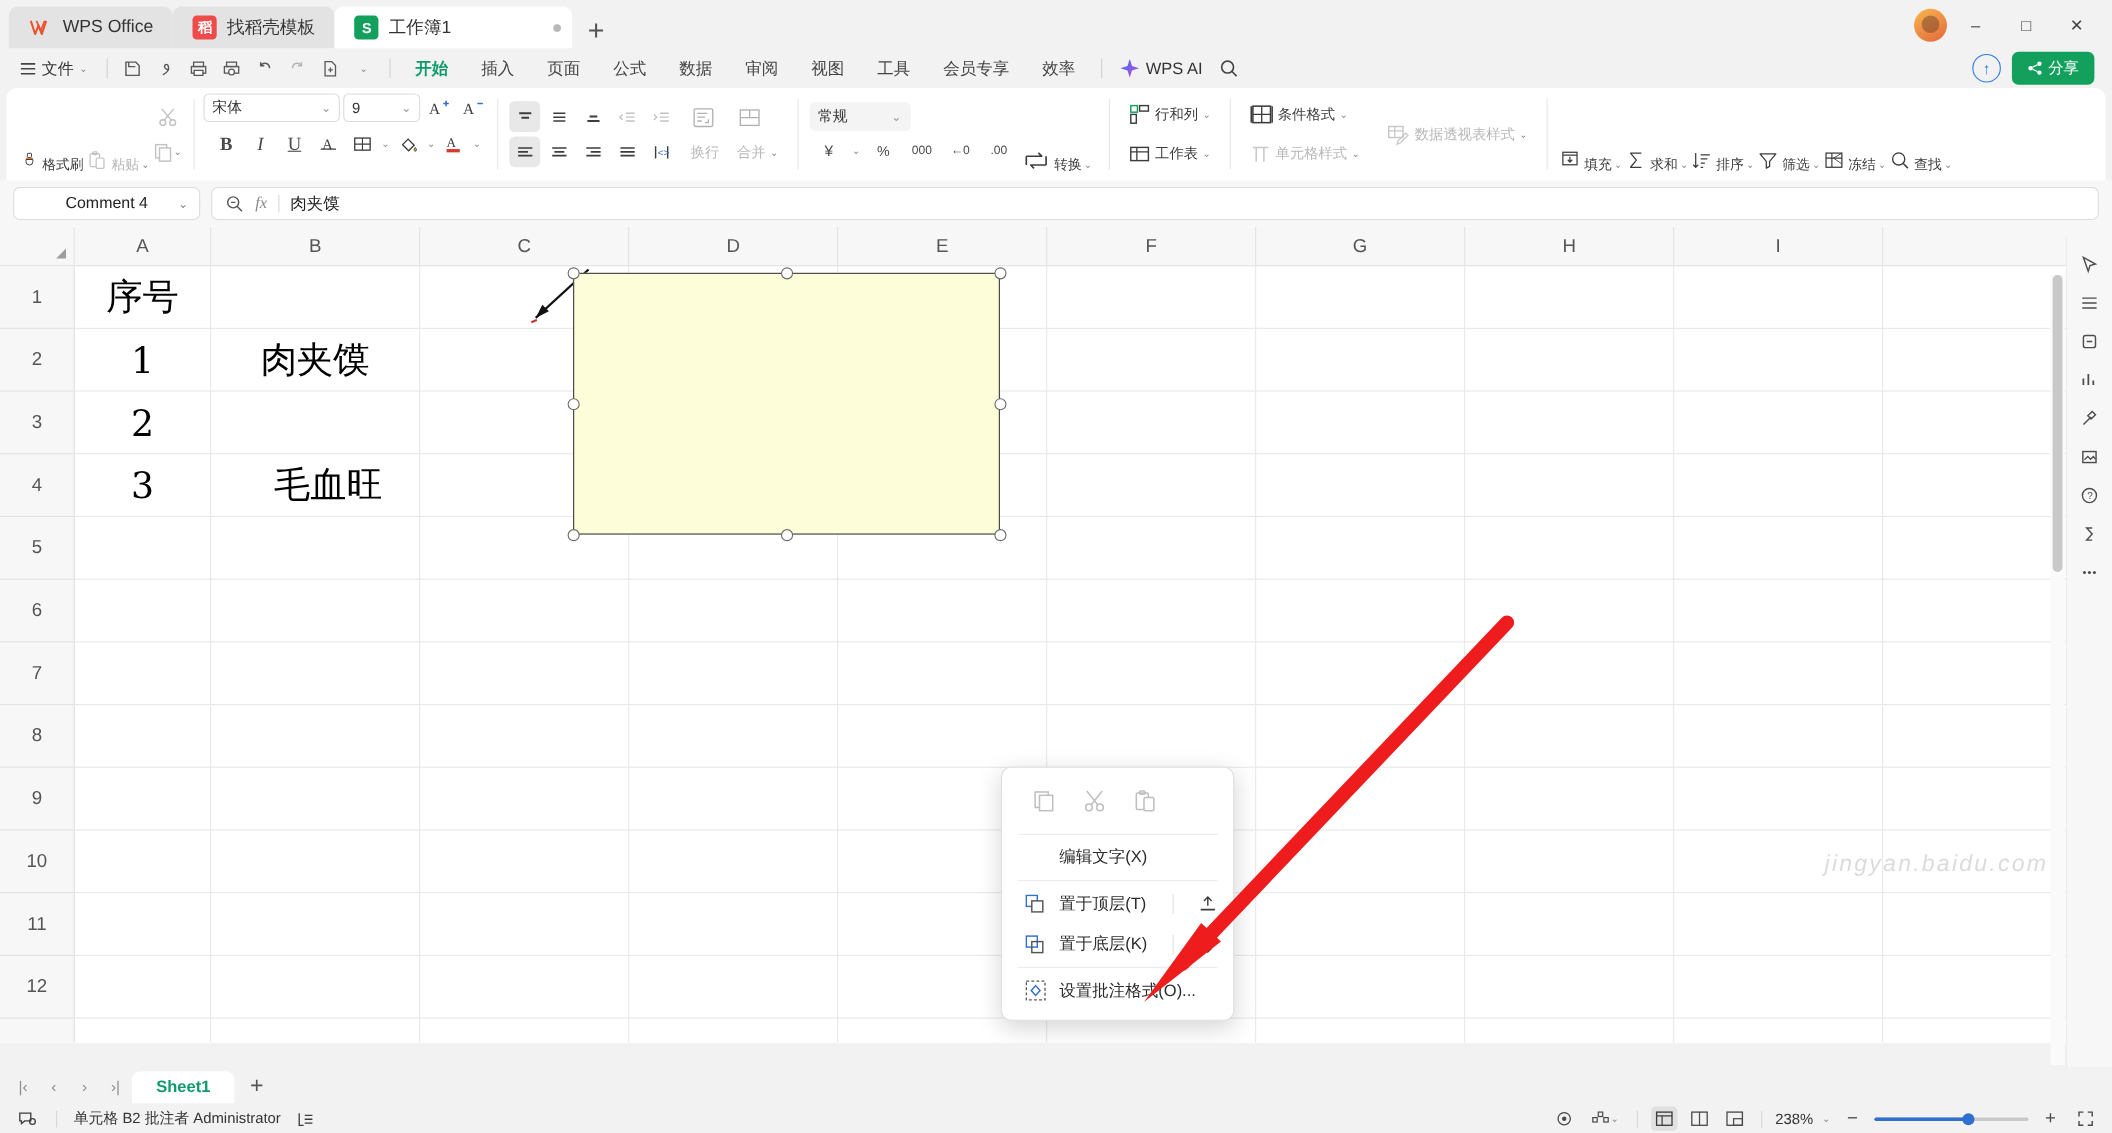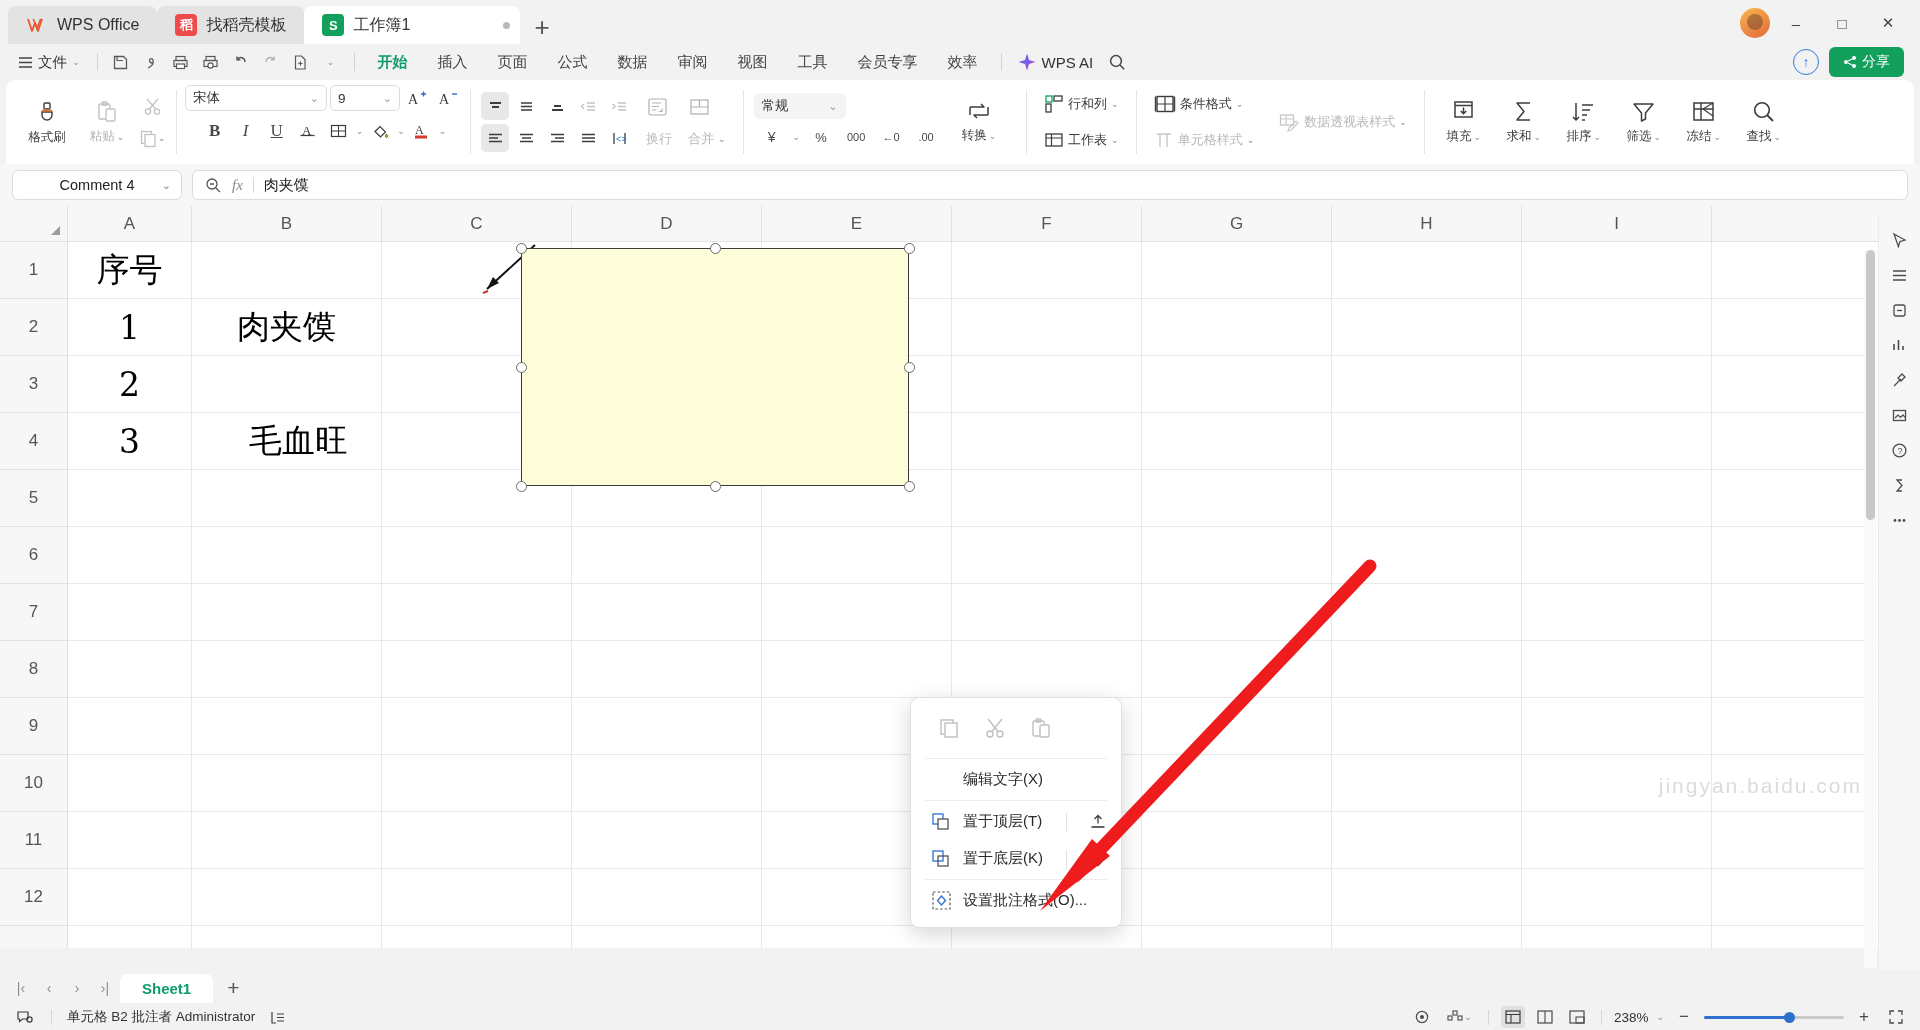--- a/index.html
+++ b/index.html
@@ -36,31 +36,31 @@
   .menurow-right{margin-left:auto;display:flex;align-items:center;gap:10px;padding-right:6px;}
   .share-btn{background:#12a05c;color:#fff;font-size:14px;padding:6px 14px;border-radius:6px;display:flex;align-items:center;gap:5px;cursor:pointer;}
   .circ-ico{width:26px;height:26px;border-radius:50%;border:1.6px solid #2f7de1;color:#2f7de1;display:flex;align-items:center;justify-content:center;font-size:14px;cursor:pointer;}
   .wpsai{display:flex;align-items:center;gap:6px;font-size:15px;color:#333;cursor:pointer;padding:3px 8px;}
   .ai-glyph{width:17px;height:17px;background:linear-gradient(135deg,#3d6ef5,#c74bd8);clip-path:polygon(50% 0,62% 38%,100% 50%,62% 62%,50% 100%,38% 62%,0 50%,38% 38%);}
 
   
   .ribbon{ height:84px; background:#fff; border-radius:9px 9px 0 0; margin:0 6px; display:flex; align-items:stretch; padding:4px 6px; position:relative;}
   .grp{display:flex;align-items:center;gap:2px;padding:0 6px;}
   .sep{width:1px;background:#e6e6e6;margin:6px 4px;}
-  .bigbtn{width:58px;height:74px;display:flex;flex-direction:column;align-items:center;justify-content:center;gap:3px;border-radius:6px;cursor:pointer;font-size:12.5px;color:#3c3c3c;}
+  .bigbtn{width:58px;height:74px;display:flex;flex-direction:row;align-items:flex-end;justify-content:center;gap:3px;border-radius:6px;cursor:pointer;font-size:12.5px;color:#3c3c3c;}
   .bigbtn .lbl{display:flex;align-items:center;gap:2px;white-space:nowrap;}
   .bigbtn.dim{color:#b4b4b4;}
   .sq{width:28px;height:28px;display:flex;align-items:center;justify-content:center;border-radius:5px;cursor:pointer;color:#4a4a4a;font-size:15px;}
   .sq.dim{color:#c2c2c2;}
   .sq.on{background:#e8e8e8;}
   .fontbox{display:flex;flex-direction:column;gap:5px;padding:0 4px;}
   .frow{display:flex;align-items:center;gap:3px;}
   .fsel{height:26px;border:1px solid #dcdcdc;border-radius:5px;display:flex;align-items:center;padding:0 7px;font-size:13.5px;color:#333;background:#fff;cursor:pointer;}
   .fsel .cv{margin-left:auto;color:#9a9a9a;font-size:11px;padding-left:8px;}
-  .w-name{width:142px;} .w-size{width:70px;} .w-num{width:92px;background:#f4f4f4;border-color:#f4f4f4;}
+  .w-name{width:124px;} .w-size{width:70px;} .w-num{width:92px;background:#f4f4f4;border-color:#f4f4f4;}
   .twolines{display:flex;flex-direction:column;justify-content:center;gap:4px;}
   .iconlabel{display:flex;align-items:center;gap:4px;padding:4px 7px;border-radius:5px;font-size:13px;color:#3c3c3c;cursor:pointer;white-space:nowrap;}
   .iconlabel.dim{color:#b8b8b8;}
   .caret{font-size:9px;color:#8a8a8a;}
   svg{display:block;}
 
   
   .fbar{height:42px;background:#f7f7f7;display:flex;align-items:center;padding:0 12px;gap:10px;}
   .namebox{width:170px;height:30px;background:#fff;border:1px solid #dcdcdc;border-radius:6px;display:flex;align-items:center;justify-content:center;position:relative;font-size:14.5px;color:#222;cursor:pointer;}
   .namebox .cv{position:absolute;right:10px;color:#8a8a8a;font-size:11px;}
@@ -119,21 +119,21 @@
   .sbtn{width:24px;height:22px;display:flex;align-items:center;justify-content:center;color:#4a4a4a;cursor:pointer;border-radius:4px;}
   .sbtn.on{background:#e0e0e0;}
   .status-right{margin-left:auto;display:flex;align-items:center;gap:8px;}
   .zslider{width:140px;height:3px;background:#c9c9c9;border-radius:2px;position:relative;}
   .zfill{position:absolute;left:0;top:0;height:3px;width:86px;background:#2f6fd0;border-radius:2px;}
   .zknob{position:absolute;left:80px;top:-4px;width:11px;height:11px;border-radius:50%;background:#2f6fd0;}
 
   
   .wm{position:absolute;right:58px;bottom:150px;pointer-events:none;user-select:none;text-align:center;}
   .wm .big{font-size:64px;font-weight:bold;color:#d8d8d8;opacity:.62;letter-spacing:1px;line-height:1;}
-  .wm .sm{font-size:21px;color:#d0d0d0;opacity:.75;margin-top:10px;letter-spacing:2px;}
+  .wm .sm{font-size:21px;color:#d0d0d0;opacity:.75;margin-top:10px;letter-spacing:2px;font-style:italic;}
 
   
   .redarrow{position:absolute;pointer-events:none;}
 </style>
 </head>
 <body>
 
 <div class="titlebar">
   <div class="tab soft">
     <span class="tab-ico ico-wps">

